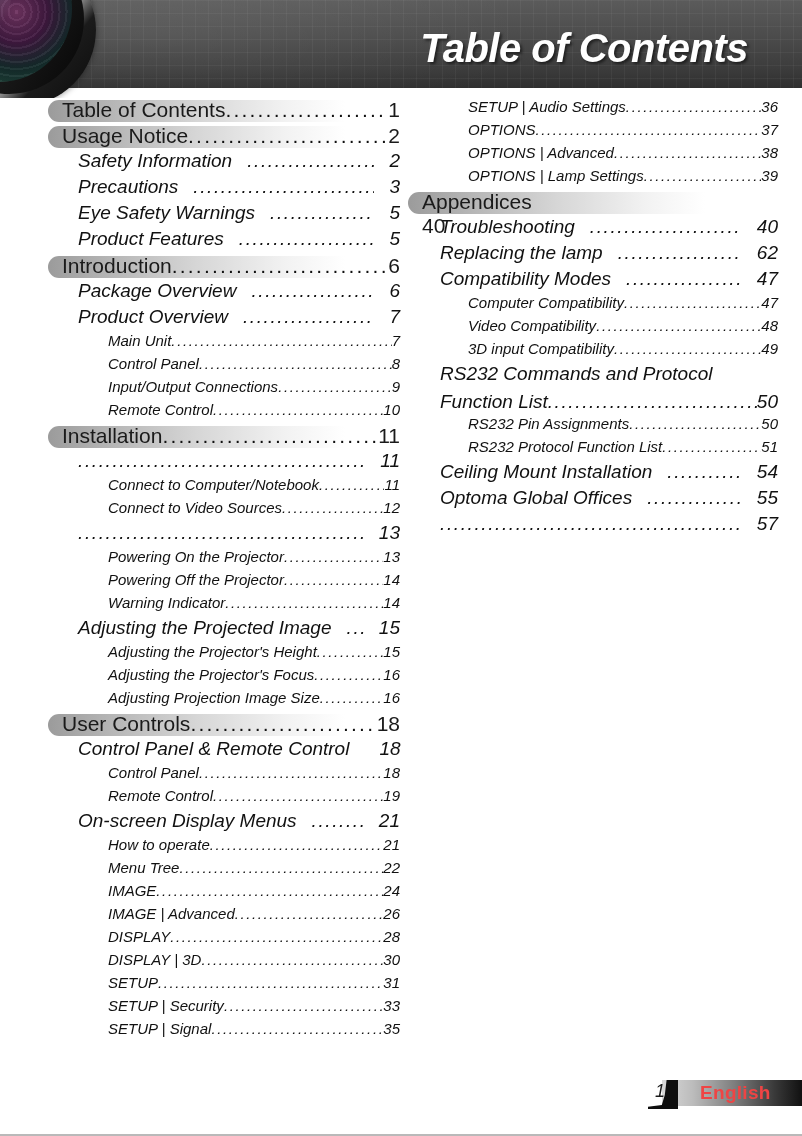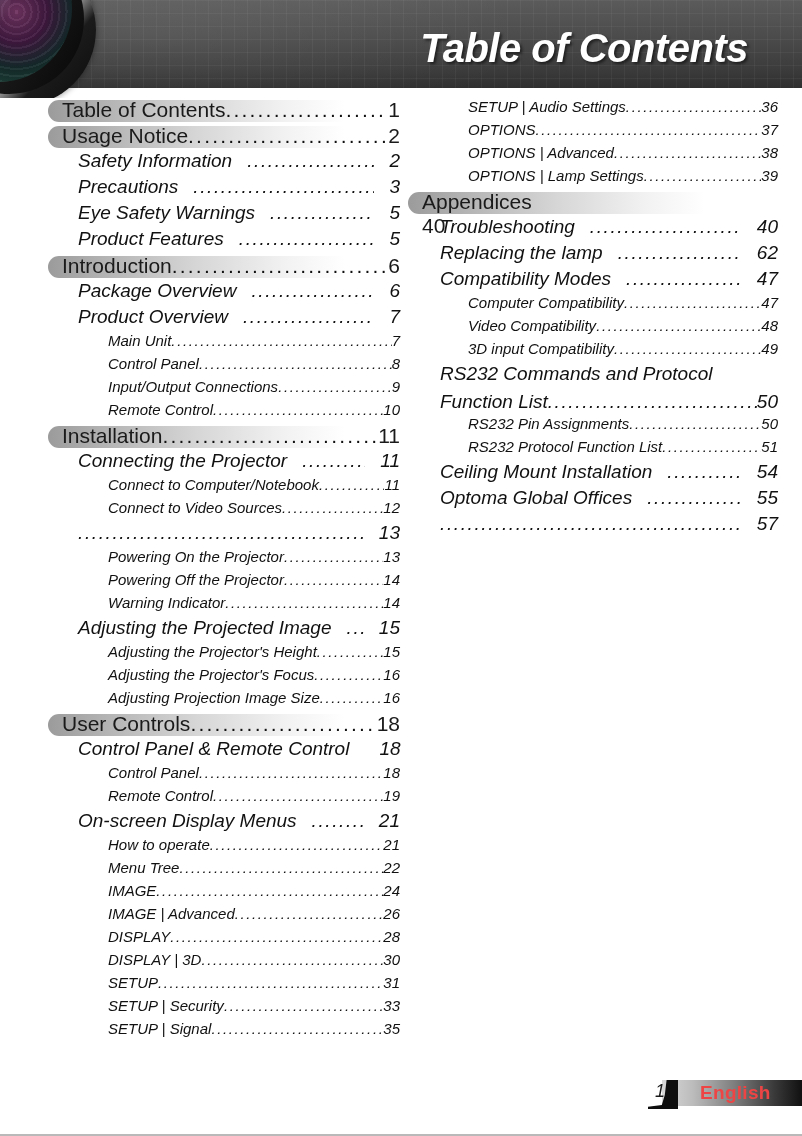--- a/index.html
+++ b/index.html
@@ -342,21 +342,20 @@
           <span class="e-label">Remote Control</span>
           <span class="e-dots"> ......................................................................................................</span>
           <span class="e-page"> 10</span>
         </div>
         <div class="entry lvl1">
           <span class="e-label">Installation</span>
           <span class="e-dots"> ......................................................................................................</span>
           <span class="e-page">11</span>
         </div>
         <div class="entry lvl2">
-          <span class="e-label">Connecting the Projector</span>
           <span class="e-dots"> ......................................................................................................</span>
           <span class="e-page">11</span>
         </div>
         <div class="entry lvl3">
           <span class="e-label">Connect to Computer/Notebook</span>
           <span class="e-dots"> ......................................................................................................</span>
           <span class="e-page"> 11</span>
         </div>
         <div class="entry lvl3">
           <span class="e-label">Connect to Video Sources</span>

